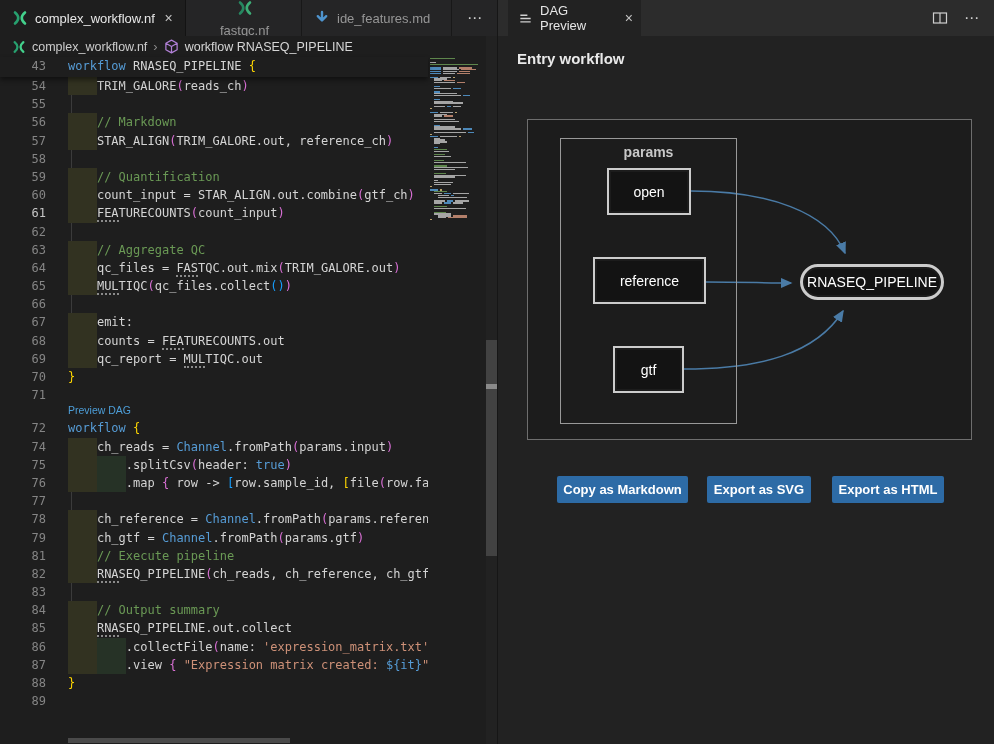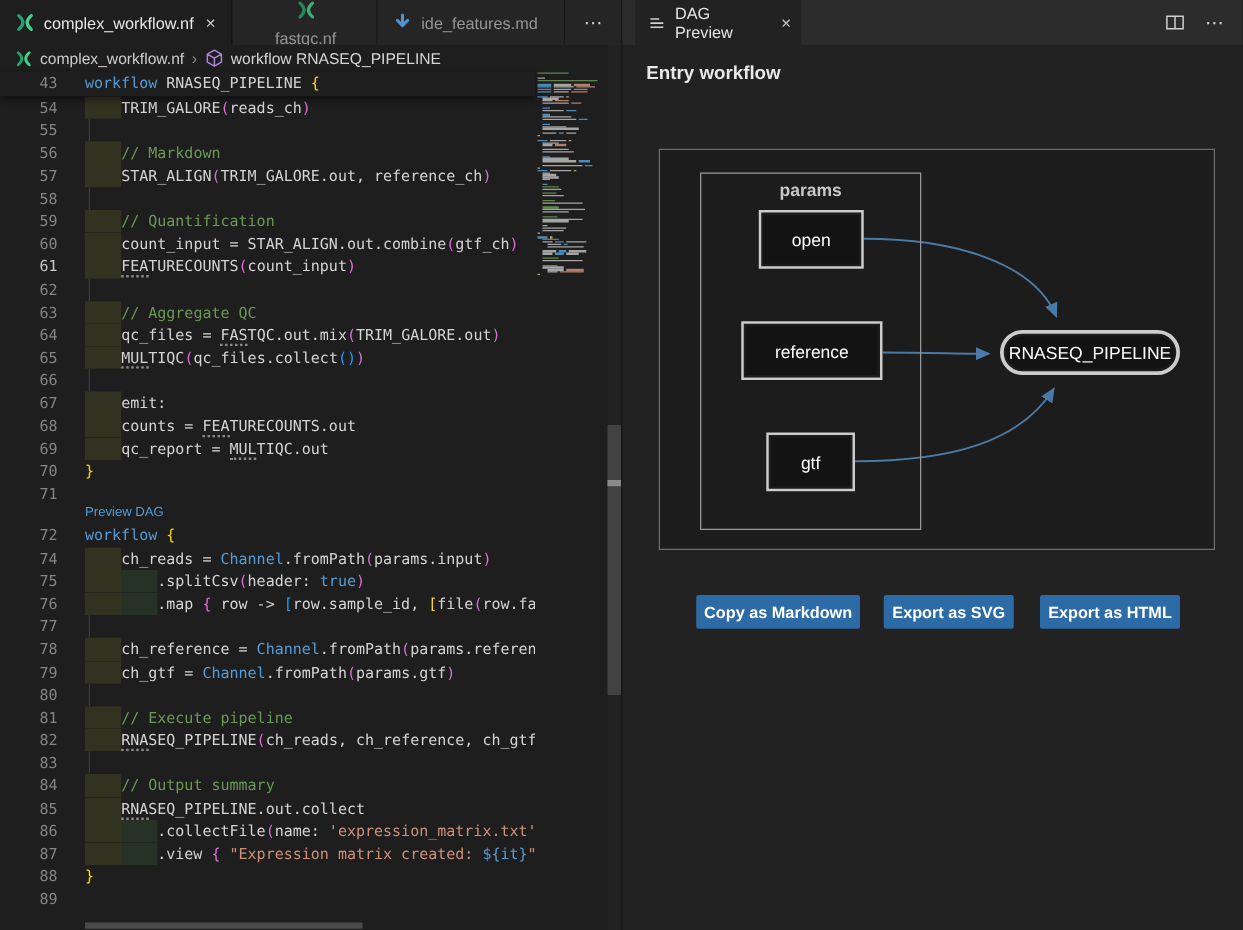--- a/index.html
+++ b/index.html
@@ -258,24 +258,20 @@
         <span class="gut">77</span>
         <span class="codecol"><i class="guide"></i></span>
       </div>
       <div class="row">
         <span class="gut">78</span>
         <span class="codecol"><i class="iblock ib0"></i><span class="sg-tx">    </span><span class="sg-tx">ch_reference = </span><span class="sg-kw">Channel</span><span class="sg-tx">.fromPath</span><span class="sg-b2">(</span><span class="sg-tx">params.referen</span></span>
       </div>
       <div class="row">
         <span class="gut">79</span>
         <span class="codecol"><i class="iblock ib0"></i><span class="sg-tx">    </span><span class="sg-tx">ch_gtf = </span><span class="sg-kw">Channel</span><span class="sg-tx">.fromPath</span><span class="sg-b2">(</span><span class="sg-tx">params.gtf</span><span class="sg-b2">)</span></span>
-      </div>
-      <div class="row">
-        <span class="gut">80</span>
-        <span class="codecol"><i class="guide"></i></span>
       </div>
       <div class="row">
         <span class="gut">81</span>
         <span class="codecol"><i class="iblock ib0"></i><span class="sg-tx">    </span><span class="sg-cm">// Execute pipeline</span></span>
       </div>
       <div class="row">
         <span class="gut">82</span>
         <span class="codecol"><i class="iblock ib0"></i><span class="sg-tx">    </span><span class="sg-tx hintdots">RNA</span><span class="sg-tx">SEQ_PIPELINE</span><span class="sg-b2">(</span><span class="sg-tx">ch_reads, ch_reference, ch_gtf</span></span>
       </div>
       <div class="row">

